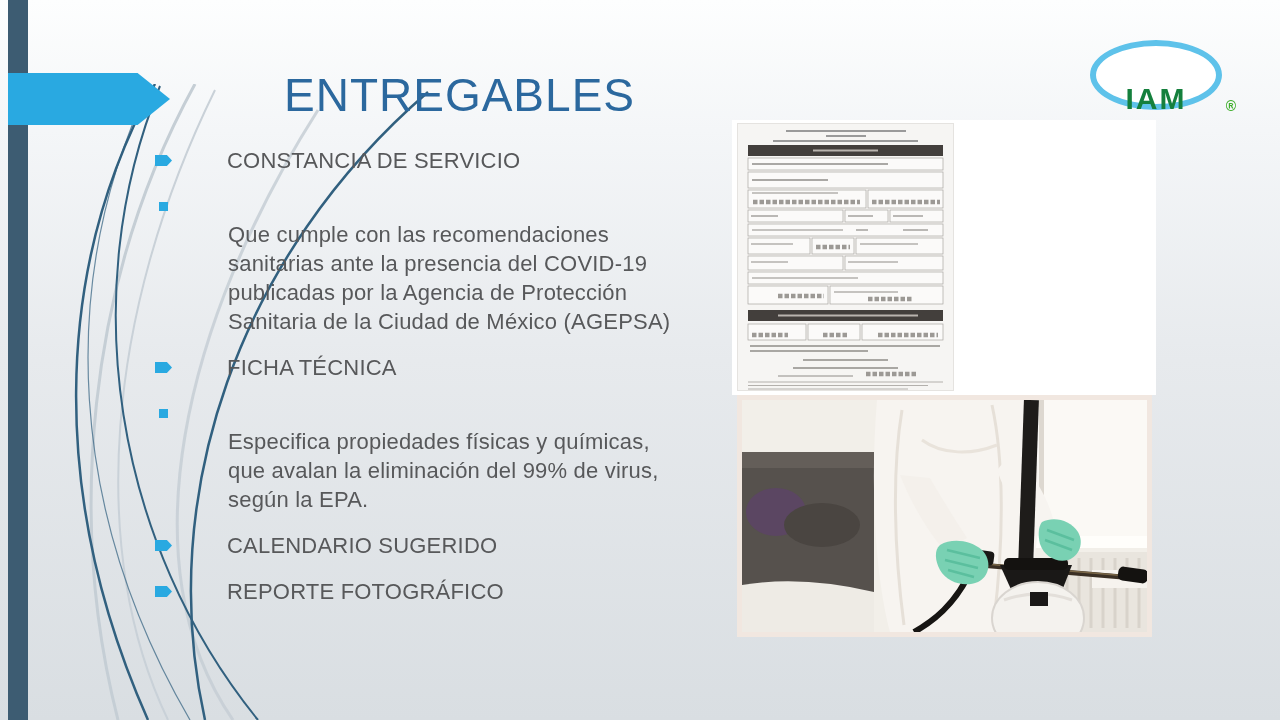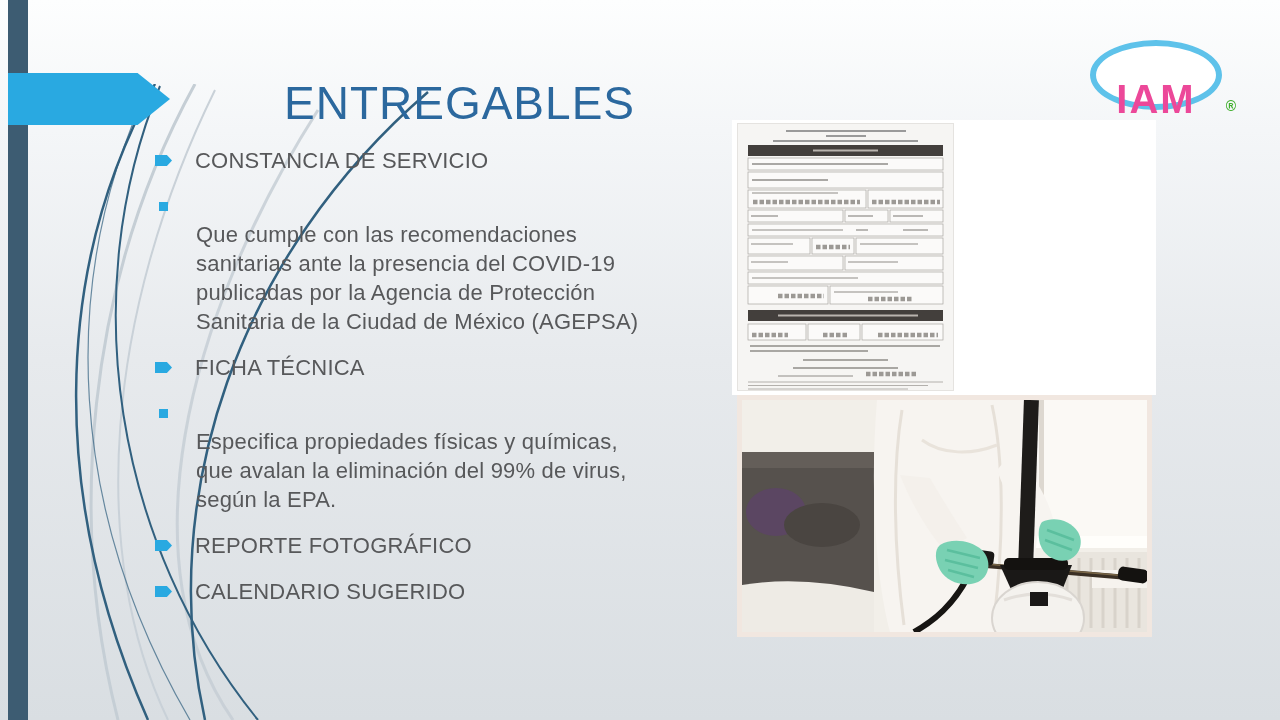--- a/index.html
+++ b/index.html
@@ -11,34 +11,34 @@
   
   .left-bar{position:absolute;left:8px;top:0;width:20px;height:720px;background:#3d5c72;}
   
   .curves{position:absolute;left:0;top:84px;width:470px;height:636px;pointer-events:none;}
   
   .arrow{
     position:absolute;left:8px;top:73px;width:162px;height:52px;background:#29a9e1;
     clip-path:polygon(0 0,80% 0,100% 50%,80% 100%,0 100%);
   }
   .title{
-    position:absolute;left:284px;top:76px;font-size:46px;font-weight:400;
+    position:absolute;left:284px;top:68px;font-size:46px;font-weight:400;
     color:#2b689e;letter-spacing:1px;white-space:nowrap;
   }
   
   .logo{position:absolute;left:1090px;top:40px;width:132px;height:70px;}
   .logo-oval{
     width:132px;height:70px;border:6px solid #5ec2ea;border-radius:50%;
     box-sizing:border-box;display:flex;align-items:center;justify-content:center;background:#fff;
   }
-  .logo-text{color:#ec4899;font-weight:bold;font-size:40px;letter-spacing:2px;line-height:1;margin-top:48px;}
+  .logo-text{color:#15803d;font-weight:bold;font-size:30px;letter-spacing:2px;line-height:1;margin-top:48px;}
   .logo-reg{position:absolute;right:-14px;bottom:-4px;color:#3fae2c;font-size:14px;font-weight:bold;}
   
   .list{position:absolute;left:150px;top:146px;width:575px;color:#57585a;}
-  .li{display:flex;align-items:flex-start;margin-bottom:17px;}
+  .li{display:flex;align-items:flex-start;margin-bottom:17px;gap:32px;}
   .li .txt{font-size:22px;line-height:29px;letter-spacing:0.2px;}
   .li.l1 .txt{max-width:530px;}
   .li.l2 .txt{max-width:448px;margin-top:28px;}
   .b-arrow{
     flex:0 0 auto;width:17px;height:11px;background:#29a9e1;margin:9px 23px 0 5px;
     clip-path:polygon(0 0,70% 0,100% 50%,70% 100%,0 100%);
   }
   .b-square{flex:0 0 auto;width:9px;height:9px;background:#29a9e1;margin:10px 28px 0 9px;}
   
   .form-backdrop{position:absolute;left:732px;top:120px;width:424px;height:275px;background:#ffffff;}
@@ -89,25 +89,25 @@
     <div class="li l1">
       <span class="b-arrow"></span>
       <span class="txt">FICHA TÉCNICA</span>
     </div>
     <div class="li l2">
       <span class="b-square"></span>
       <span class="txt">Especifica propiedades físicas y químicas, que avalan la eliminación del 99% de virus, según la EPA.</span>
     </div>
     <div class="li l1">
       <span class="b-arrow"></span>
+      <span class="txt">CALENDARIO SUGERIDO</span>
+    </div>
+    <div class="li l1">
+      <span class="b-arrow"></span>
       <span class="txt">REPORTE FOTOGRÁFICO</span>
-    </div>
-    <div class="li l1">
-      <span class="b-arrow"></span>
-      <span class="txt">CALENDARIO SUGERIDO</span>
     </div>
   </div>
 
   <div class="form-backdrop">
     <div class="form-page">
       <svg viewBox="0 0 215 266" width="215" height="266">
 
         <line x1="48" y1="7" x2="168" y2="7" stroke="#9a9a9a" stroke-width="2"></line>
         <line x1="88" y1="12" x2="128" y2="12" stroke="#9a9a9a" stroke-width="2"></line>
         <line x1="35" y1="17" x2="180" y2="17" stroke="#9a9a9a" stroke-width="2"></line>

